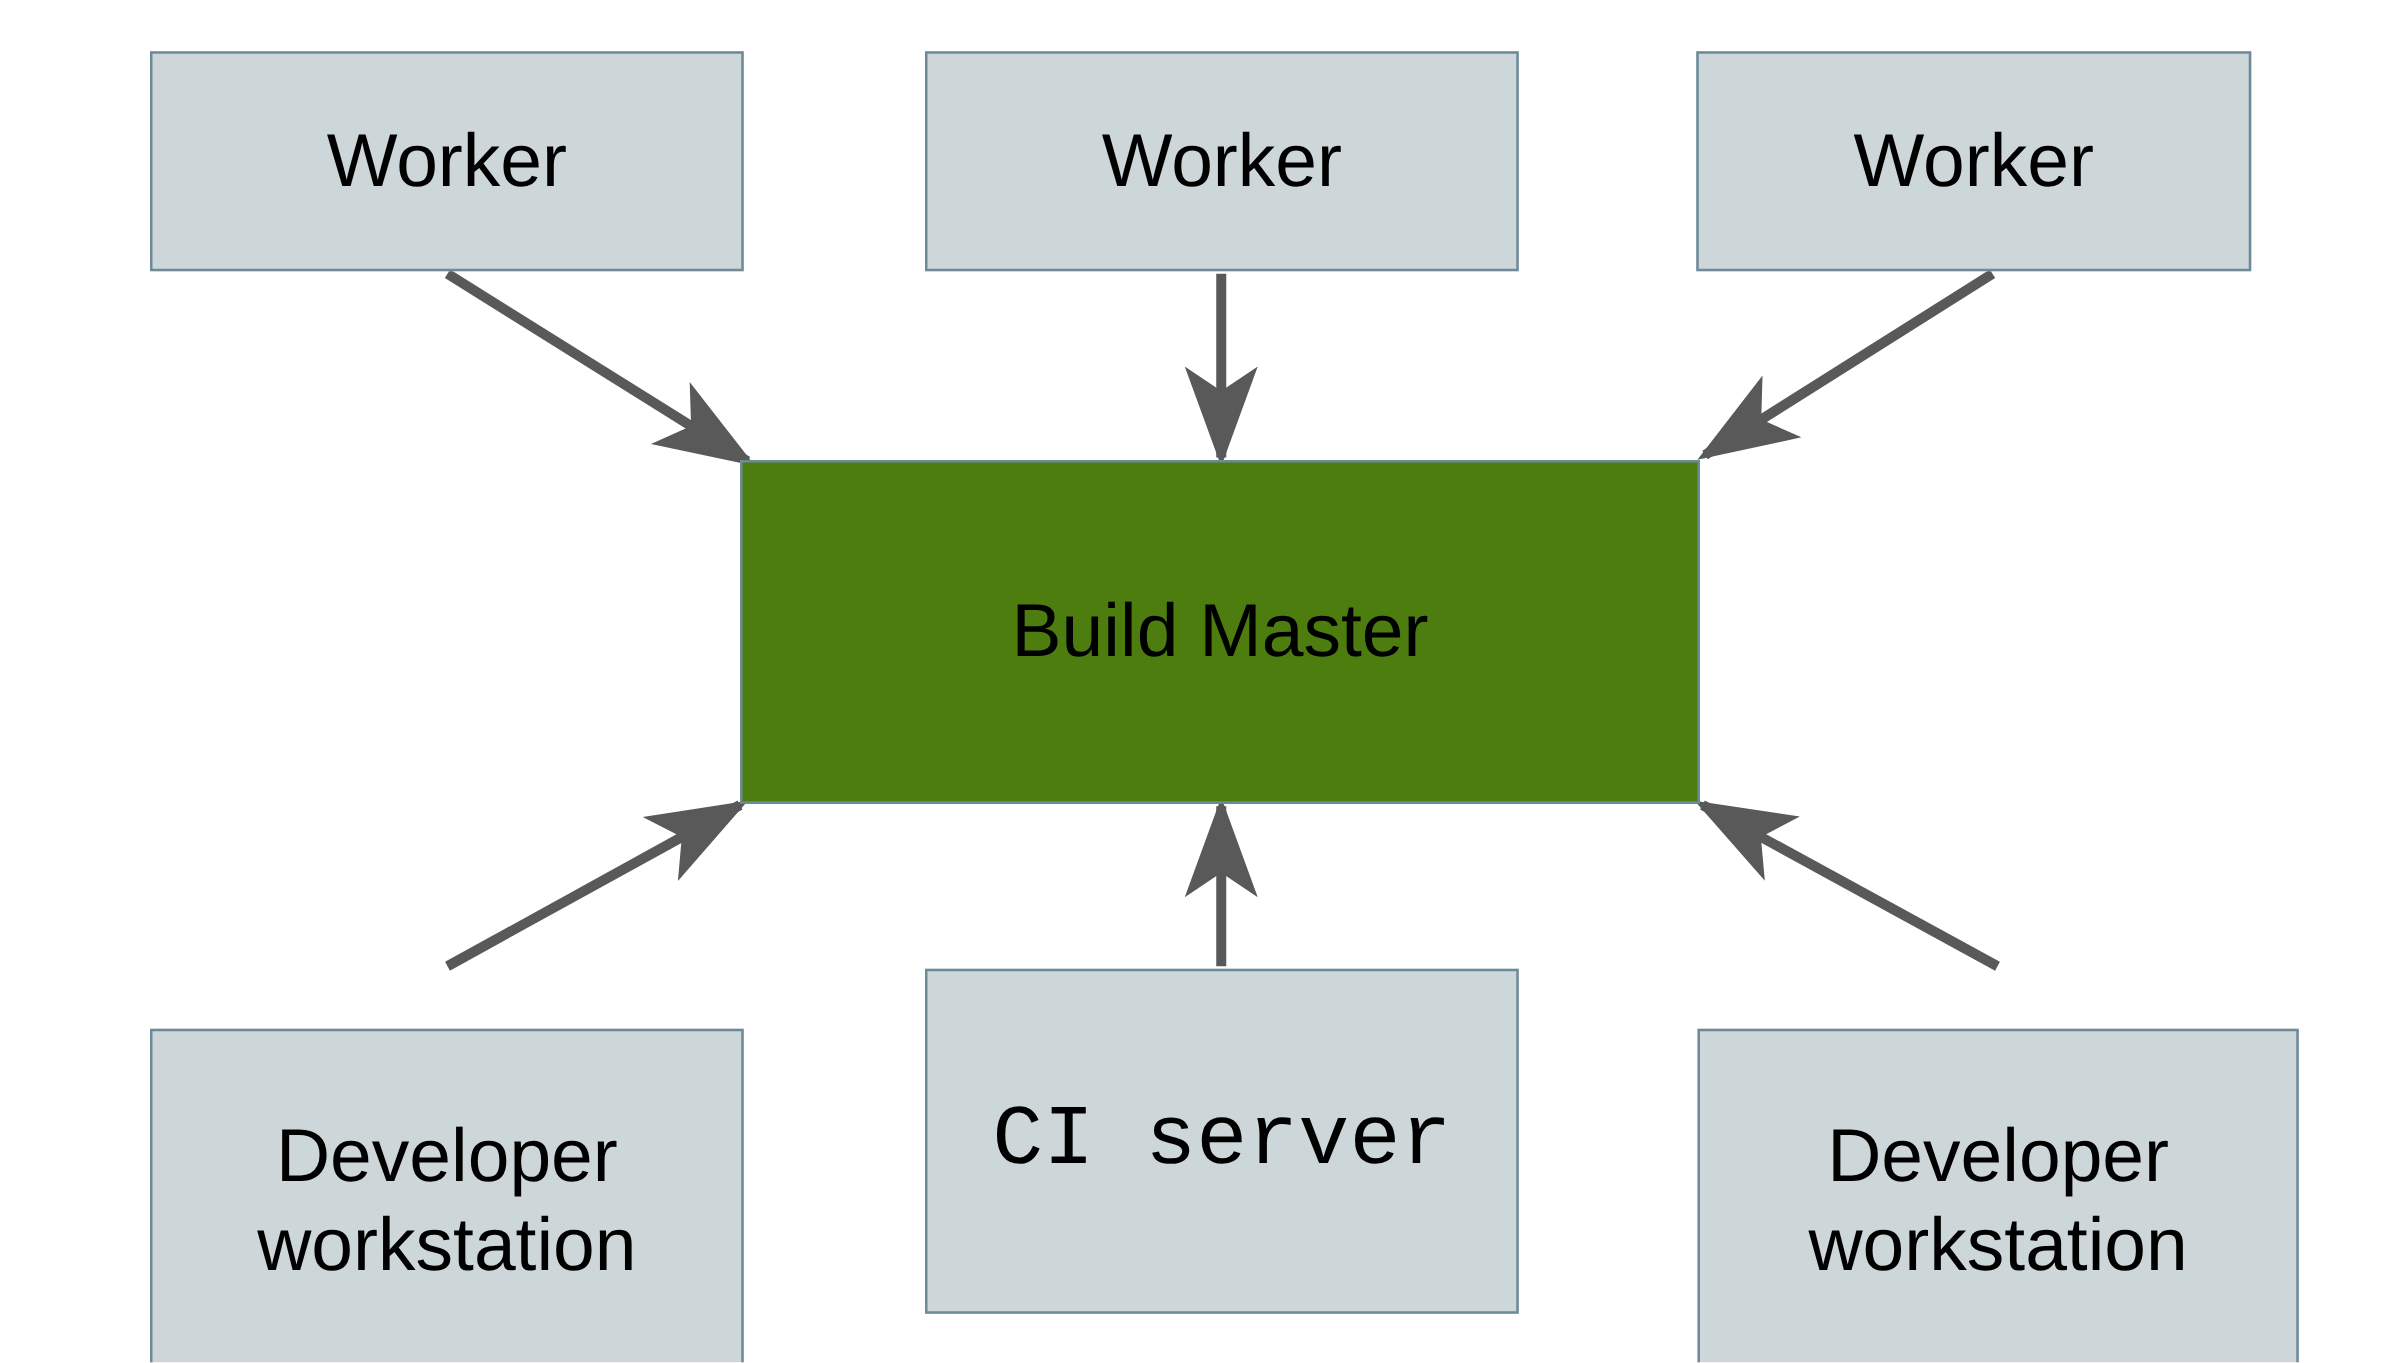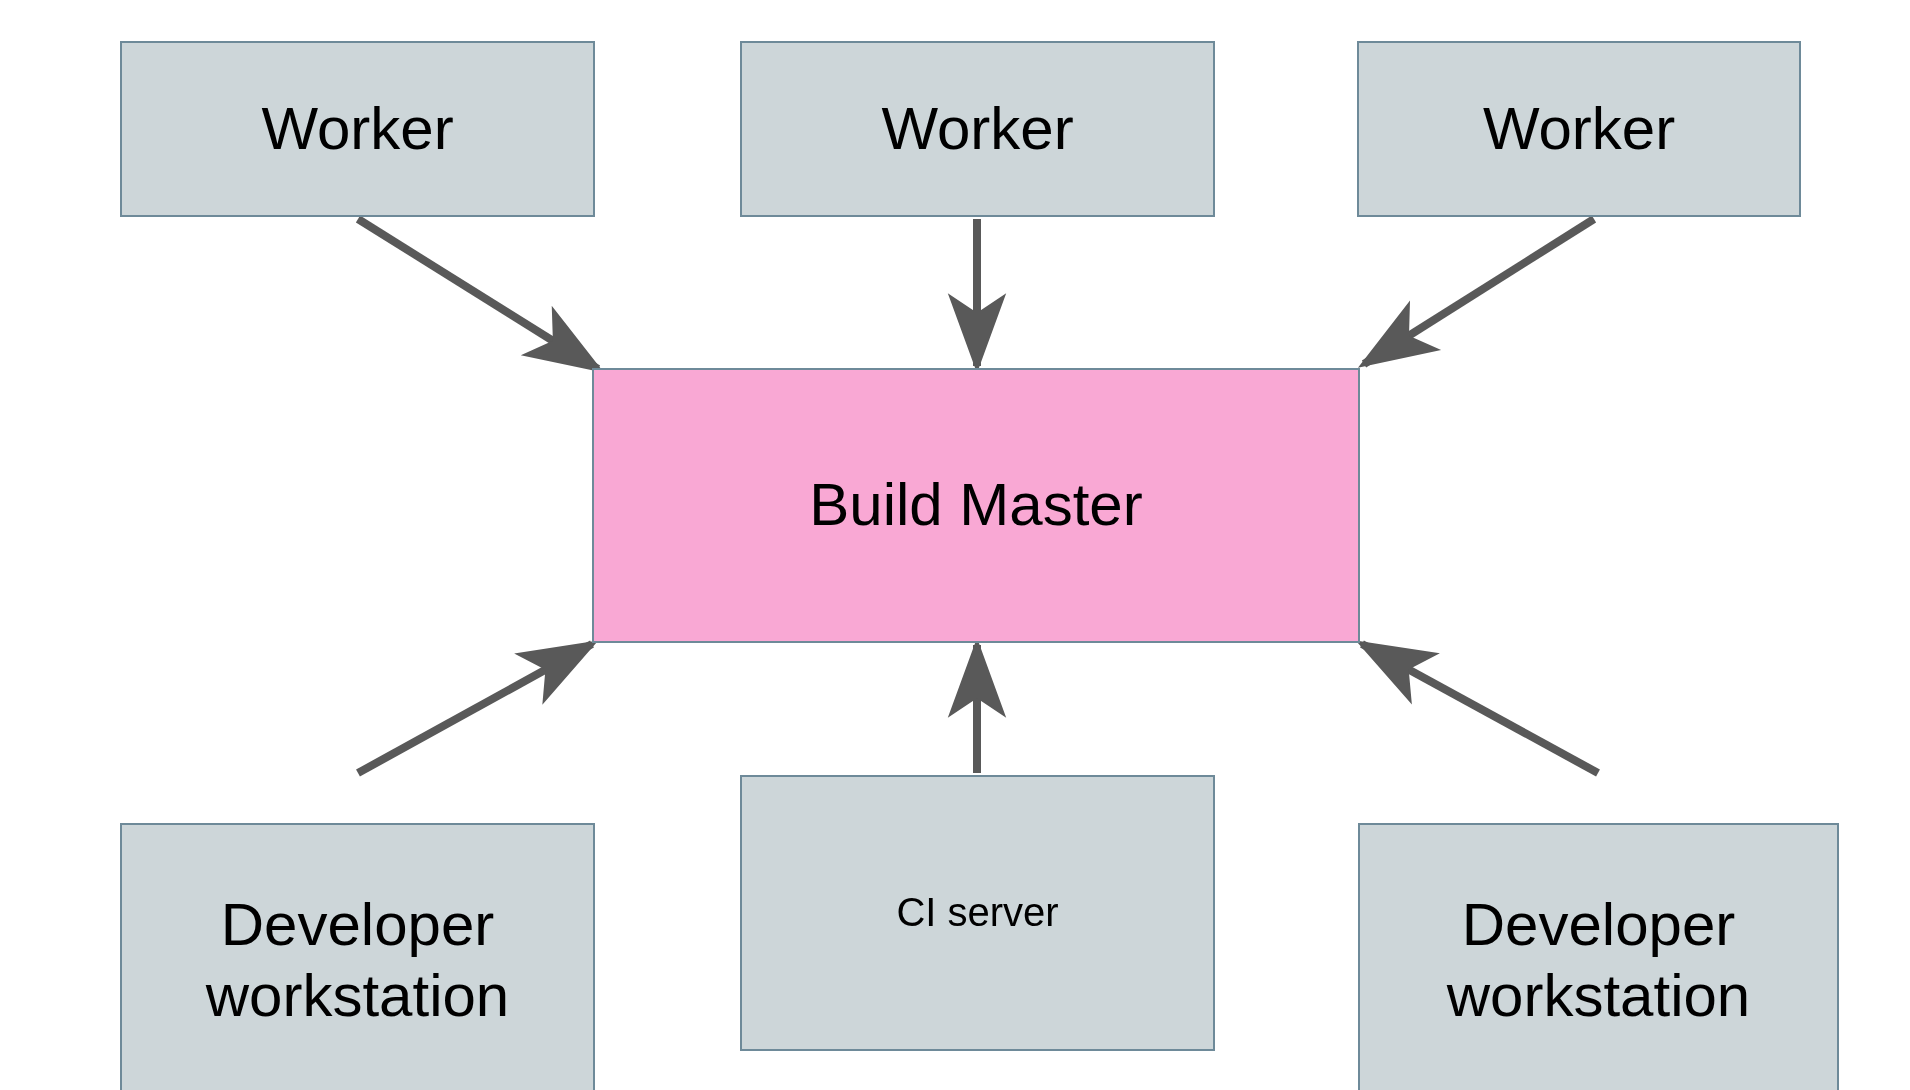--- a/index.html
+++ b/index.html
@@ -40,21 +40,21 @@
     z-index: 2;
   }
   .node-label {
     display: block;
     white-space: pre-line;
     padding: 0 10px;
   }
   .node-worker       { font-size: 60px; font-weight: 400; }
   .node-master       { font-size: 60px; font-weight: 400; }
   .node-workstation  { font-size: 60px; font-weight: 400; margin-top: 48px; }
-  .node-ci           { font-size: 40px; font-weight: 400; }
+  .node-ci           { font-size: 68px; font-weight: 400; font-family: Liberation Mono, monospace; }
 </style>
 </head>
 <body>
 
 <div id="diagram-canvas" style="width: 1910px; height: 1090px; background: rgb(255, 255, 255);">
 
   <svg id="edge-layer" viewBox="0 0 1910 1090" width="1910" height="1090" xmlns="http://www.w3.org/2000/svg">
     <defs>
       <marker id="arrowhead" markerWidth="10" markerHeight="8" refX="9.1" refY="4" orient="auto" markerUnits="strokeWidth">
         <path d="M 0,0.35 L 10,4 L 0,7.65 L 2.45,4 Z" fill="#595959"></path>
@@ -73,21 +73,21 @@
   <div id="node-group">
       <div class="node node-worker" style="left: 120px; top: 41px; width: 475px; height: 176px; background: rgb(205, 214, 217); border-color: rgb(110, 138, 153); border-width: 2px; color: rgb(0, 0, 0);">
         <span class="node-label">Worker</span>
       </div>
       <div class="node node-worker" style="left: 740px; top: 41px; width: 475px; height: 176px; background: rgb(205, 214, 217); border-color: rgb(110, 138, 153); border-width: 2px; color: rgb(0, 0, 0);">
         <span class="node-label">Worker</span>
       </div>
       <div class="node node-worker" style="left: 1357px; top: 41px; width: 444px; height: 176px; background: rgb(205, 214, 217); border-color: rgb(110, 138, 153); border-width: 2px; color: rgb(0, 0, 0);">
         <span class="node-label">Worker</span>
       </div>
-      <div class="node node-master" style="left: 592px; top: 368px; width: 768px; height: 275px; background: #f9a8d4; border-color: rgb(110, 138, 153); border-width: 2px; color: rgb(0, 0, 0);">
+      <div class="node node-master" style="left: 592px; top: 368px; width: 768px; height: 275px; background: #4d7c0f; border-color: rgb(110, 138, 153); border-width: 2px; color: rgb(0, 0, 0);">
         <span class="node-label">Build Master</span>
       </div>
       <div class="node node-workstation" style="left: 120px; top: 775px; width: 475px; height: 276px; background: rgb(205, 214, 217); border-color: rgb(110, 138, 153); border-width: 2px; color: rgb(0, 0, 0);">
         <span class="node-label">Developer
 workstation</span>
       </div>
       <div class="node node-ci" style="left: 740px; top: 775px; width: 475px; height: 276px; background: rgb(205, 214, 217); border-color: rgb(110, 138, 153); border-width: 2px; color: rgb(0, 0, 0);">
         <span class="node-label">CI server</span>
       </div>
       <div class="node node-workstation" style="left: 1358px; top: 775px; width: 481px; height: 276px; background: rgb(205, 214, 217); border-color: rgb(110, 138, 153); border-width: 2px; color: rgb(0, 0, 0);">

